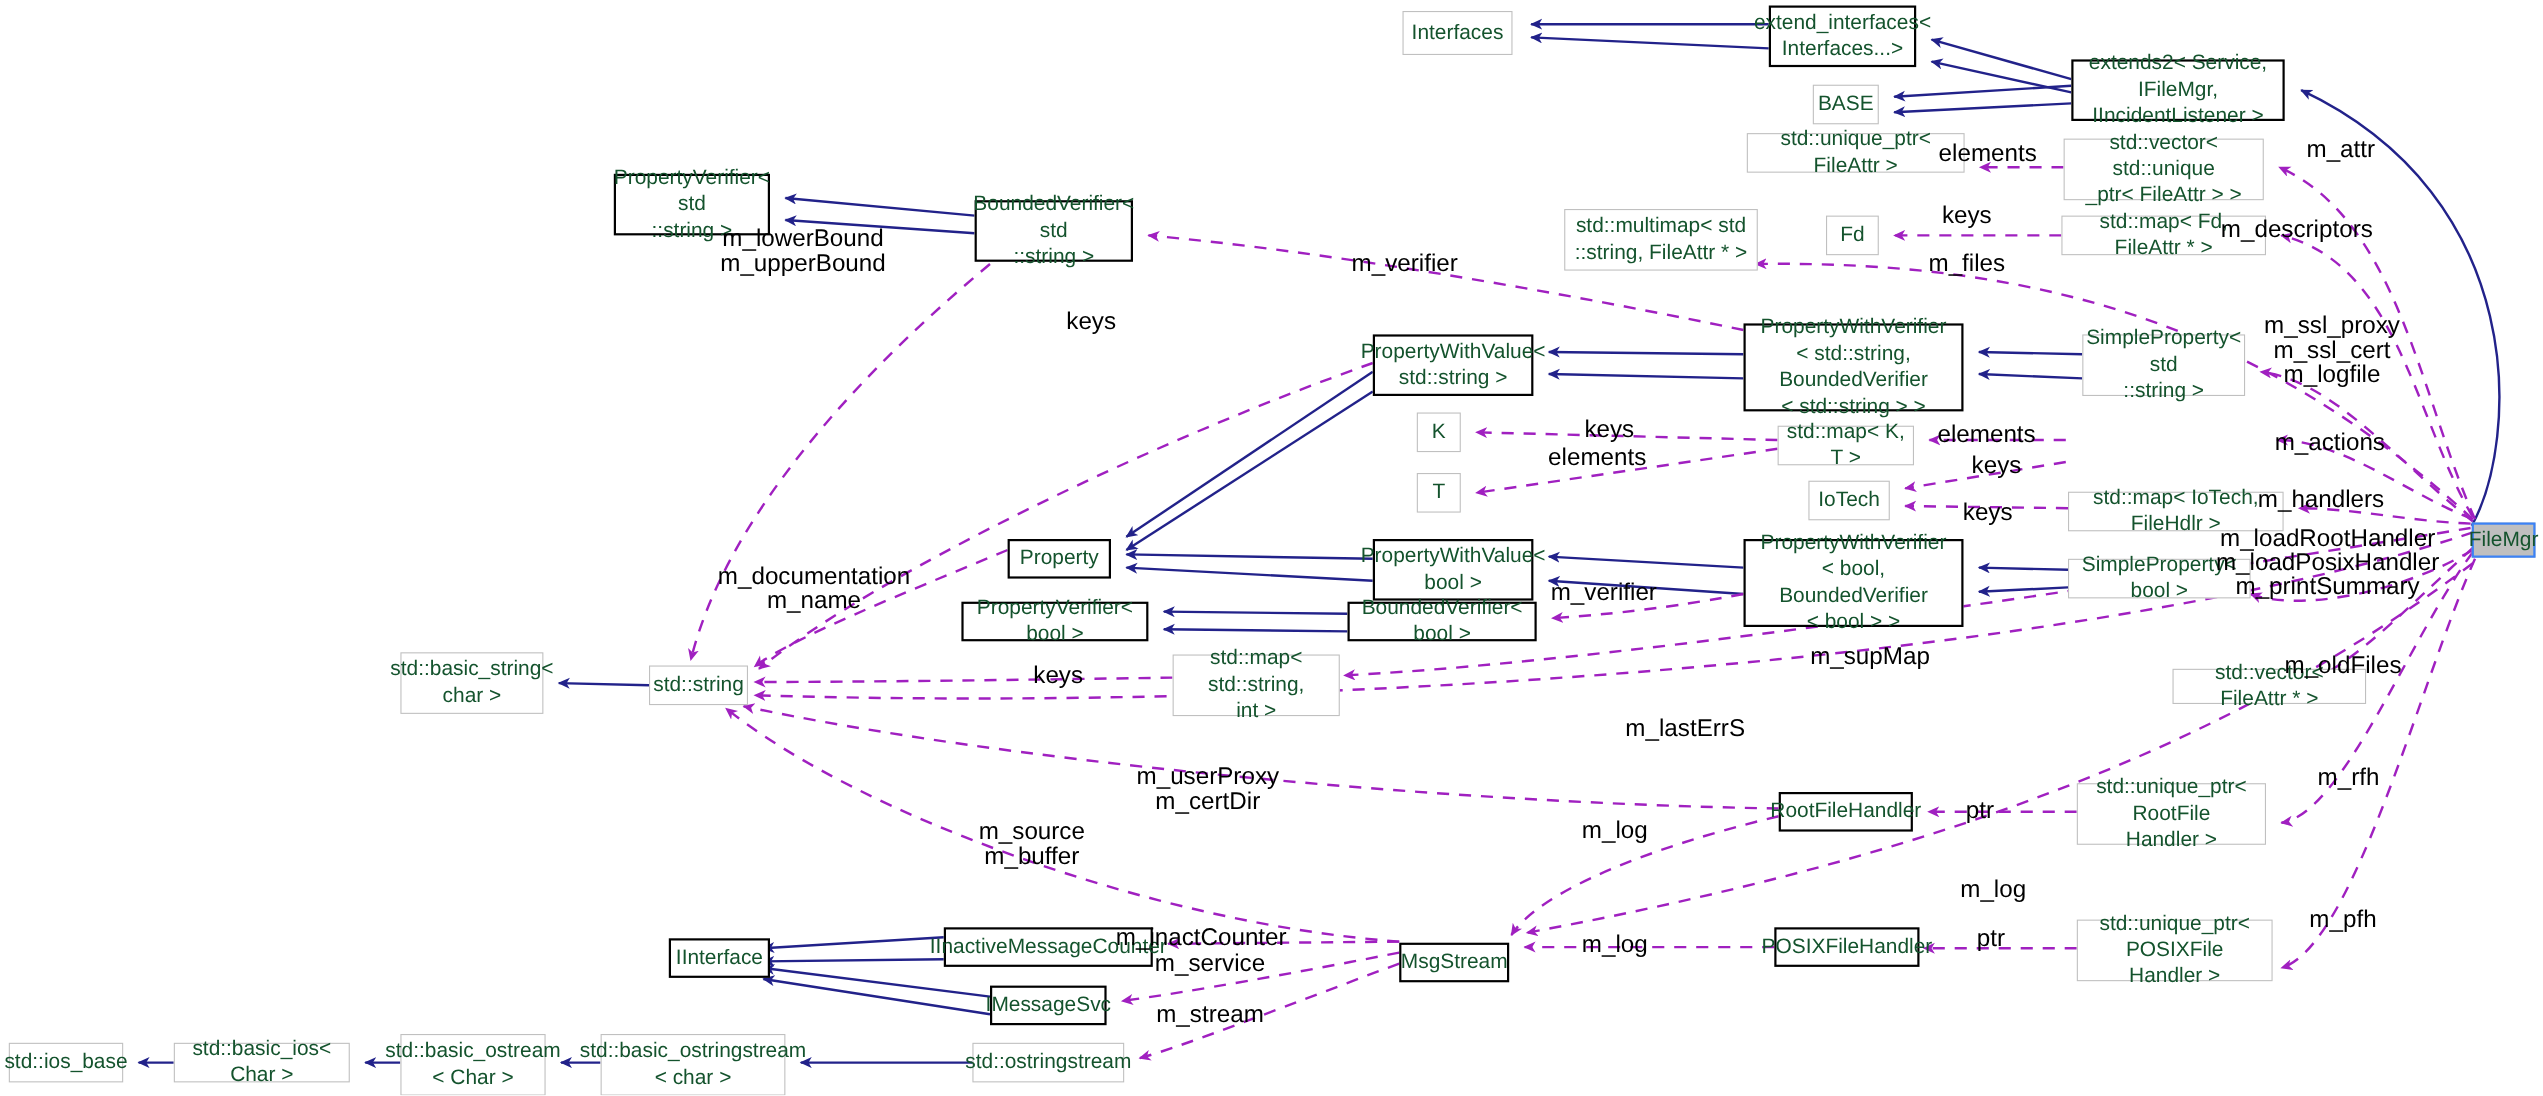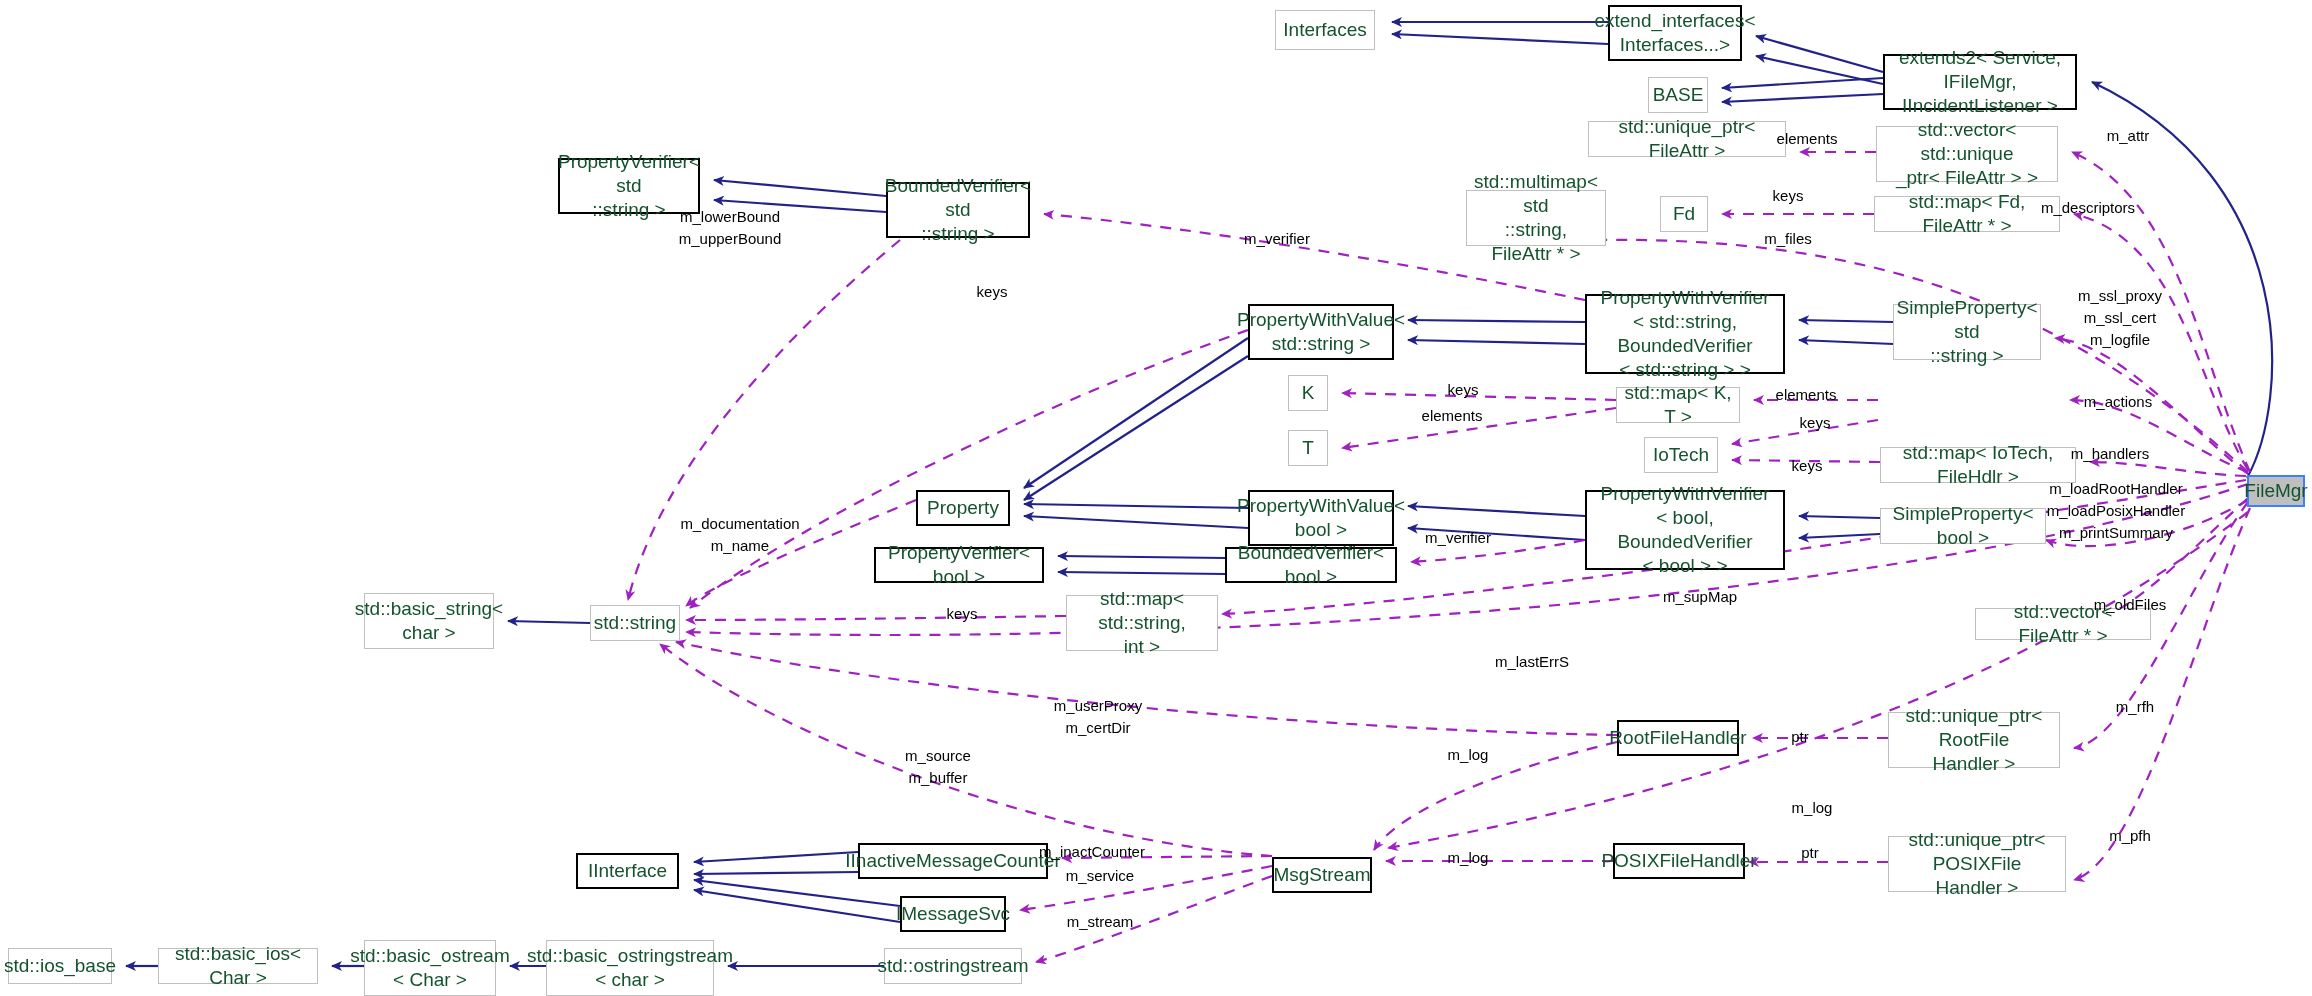--- a/index.html
+++ b/index.html
@@ -20,21 +20,21 @@
     letter-spacing:0px;
     white-space:pre-line;
     padding:0 6px;
     overflow:visible;
   }
   .node.bold{border:2px solid #000000;}
   .node.current{background:#bfbfbf;border:2px solid #3b82f6;}
   .elabel{
     position:absolute;
     color:#000000;
-    font-size:15px;
+    font-size:22px;
     line-height:22px;
     white-space:pre-line;
     text-align:center;
     background:transparent;
   }
 </style>
 </head>
 <body>
 
 <div id="canvas">
@@ -176,21 +176,21 @@
 
 <div class="node" style="left: 1275px; top: 10px; width: 100px; height: 40px;">Interfaces</div>
     <div class="node bold" style="left: 1608px; top: 5px; width: 134px; height: 56px;">extend_interfaces&lt;
 Interfaces...&gt;</div>
     <div class="node bold" style="left: 1883px; top: 54px; width: 194px; height: 56px;">extends2&lt; Service,
 IFileMgr, IIncidentListener &gt;</div>
     <div class="node" style="left: 1648px; top: 77px; width: 60px; height: 36px;">BASE</div>
     <div class="node" style="left: 1588px; top: 121px; width: 198px; height: 36px;">std::unique_ptr&lt; FileAttr &gt;</div>
     <div class="node" style="left: 1876px; top: 126px; width: 182px; height: 56px;">std::vector&lt; std::unique
 _ptr&lt; FileAttr &gt; &gt;</div>
-    <div class="node" style="left: 1422px; top: 190px; width: 140px; height: 56px; margin-left: 44px;">std::multimap&lt; std
+    <div class="node" style="left: 1422px; top: 190px; width: 176px; height: 56px;">std::multimap&lt; std
 ::string, FileAttr * &gt;</div>
     <div class="node" style="left: 1660px; top: 196px; width: 48px; height: 36px;">Fd</div>
     <div class="node" style="left: 1874px; top: 196px; width: 186px; height: 36px;">std::map&lt; Fd, FileAttr * &gt;</div>
     <div class="node bold" style="left: 558px; top: 158px; width: 142px; height: 56px;">PropertyVerifier&lt; std
 ::string &gt;</div>
     <div class="node bold" style="left: 886px; top: 182px; width: 144px; height: 56px;">BoundedVerifier&lt; std
 ::string &gt;</div>
     <div class="node bold" style="left: 1248px; top: 304px; width: 146px; height: 56px;">PropertyWithValue&lt;
 std::string &gt;</div>
     <div class="node bold" style="left: 1585px; top: 294px; width: 200px; height: 80px;">PropertyWithVerifier
@@ -215,21 +215,21 @@
     <div class="node bold" style="left: 1225px; top: 547px; width: 172px; height: 36px;">BoundedVerifier&lt; bool &gt;</div>
     <div class="node" style="left: 364px; top: 593px; width: 130px; height: 56px;">std::basic_string&lt;
 char &gt;</div>
     <div class="node" style="left: 590px; top: 605px; width: 90px; height: 36px;">std::string</div>
     <div class="node" style="left: 1066px; top: 595px; width: 152px; height: 56px;">std::map&lt; std::string,
 int &gt;</div>
     <div class="node" style="left: 1975px; top: 608px; width: 176px; height: 32px;">std::vector&lt; FileAttr * &gt;</div>
     <div class="node bold" style="left: 1617px; top: 720px; width: 122px; height: 36px;">RootFileHandler</div>
     <div class="node" style="left: 1888px; top: 712px; width: 172px; height: 56px;">std::unique_ptr&lt; RootFile
 Handler &gt;</div>
-    <div class="node bold" style="left: 576px; top: 853px; width: 103px; height: 36px;">IInterface</div>
+    <div class="node bold" style="left: 608px; top: 853px; width: 92px; height: 36px;">IInterface</div>
     <div class="node bold" style="left: 858px; top: 843px; width: 190px; height: 36px;">IInactiveMessageCounter</div>
     <div class="node bold" style="left: 900px; top: 896px; width: 106px; height: 36px;">IMessageSvc</div>
     <div class="node bold" style="left: 1272px; top: 857px; width: 100px; height: 36px;">MsgStream</div>
     <div class="node bold" style="left: 1613px; top: 843px; width: 132px; height: 36px;">POSIXFileHandler</div>
     <div class="node" style="left: 1888px; top: 836px; width: 178px; height: 56px;">std::unique_ptr&lt; POSIXFile
 Handler &gt;</div>
     <div class="node" style="left: 8px; top: 948px; width: 104px; height: 36px;">std::ios_base</div>
     <div class="node" style="left: 158px; top: 948px; width: 160px; height: 36px;">std::basic_ios&lt; Char &gt;</div>
     <div class="node" style="left: 364px; top: 940px; width: 132px; height: 56px;">std::basic_ostream
 &lt; Char &gt;</div>

